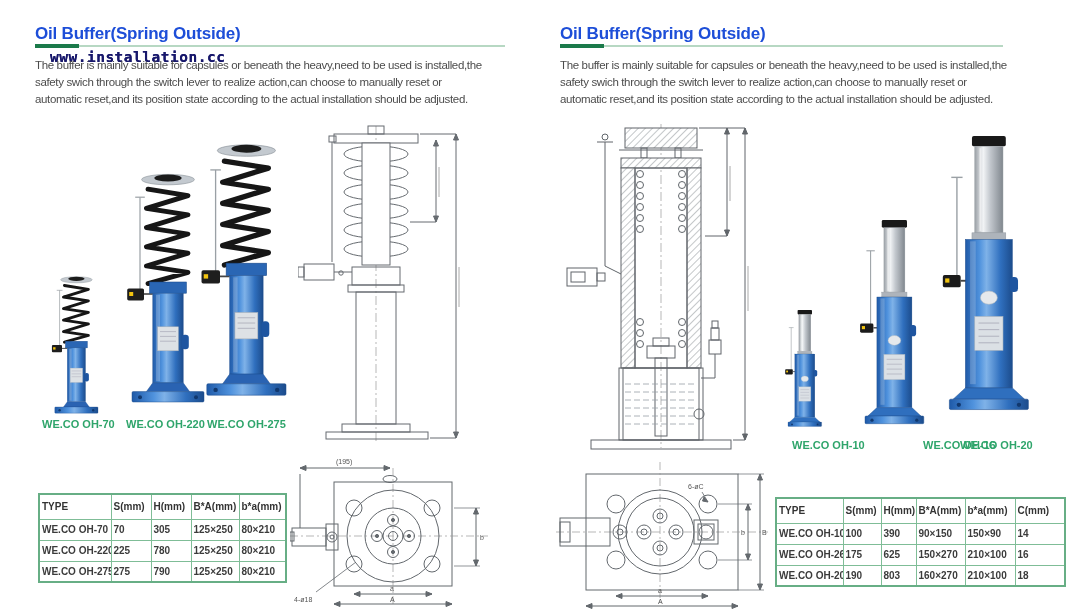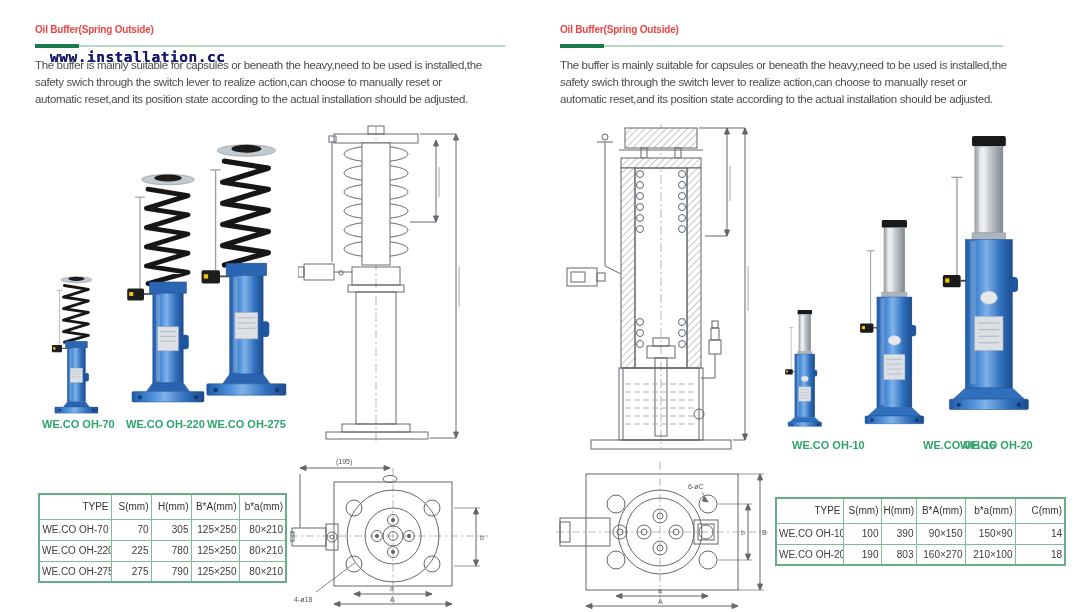--- a/index.html
+++ b/index.html
@@ -1,31 +1,31 @@
 <!DOCTYPE html>
 <html><head>
 <meta charset="utf-8">
 <style>
   * { margin:0; padding:0; box-sizing:border-box; }
   html,body { width:1082px; height:612px; background:#ffffff; overflow:hidden;
               font-family:"Liberation Sans", sans-serif; }
   .abs { position:absolute; }
 
-  .panel-title { font-size:10px; font-weight:bold; color:#ef4444; letter-spacing:-0.2px; white-space:nowrap; }
+  .panel-title { font-size:17px; font-weight:bold; color:#1d4ed8; letter-spacing:-0.2px; white-space:nowrap; }
   .rule-light { height:2px; background:#b7d8c3; }
   .rule-dark  { height:4px; background:#1b7a4a; }
   .watermark  { font-family:"DejaVu Sans Mono", monospace; font-weight:bold; font-size:14.5px;
                 color:#17176b; letter-spacing:0.5px; text-shadow:0 0 0.6px #17176b; white-space:nowrap; }
   .desc-line  { font-size:11.5px; color:#4c4c4c; letter-spacing:-0.35px; line-height:17px; white-space:nowrap; }
   .prod-label { font-size:11px; font-weight:600; color:#2fa express;  }
   .prod-label { color:#2fa56b; white-space:nowrap; }
 
   table.spec { border-collapse:collapse; border:2px solid #67ae85; background:#fff; table-layout:fixed; }
-  table.spec td { border:1px solid #7fbd97; font-size:10px; color:#3b3b3b; text-align:right;
-                  height:21px; padding:0 2px; overflow:hidden; white-space:nowrap; }
+  table.spec td { border:1px solid #7fbd97; font-size:10px; color:#3b3b3b; text-align:left;
+                  height:21px; padding:0 2px; overflow:hidden; white-space:nowrap;font-weight:bold; }
   table.spec tr.hd td { height:25px; font-size:10px; color:#333; }
 
   svg text { font-family:"Liberation Sans", sans-serif; }
   .dwg-label { font-size:7px; fill:#555; }
 </style>
 </head>
 <body>
 
 <svg width="0" height="0" style="position:absolute" aria-hidden="true">
   <defs>
@@ -402,20 +402,28 @@
   </tr>
   <tr>
     <td>WE.CO OH-10</td>
     <td>100</td>
     <td>390</td>
     <td>90×150</td>
     <td>150×90</td>
     <td>14</td>
   </tr>
   <tr>
+    <td>WE.CO OH-26</td>
+    <td>175</td>
+    <td>625</td>
+    <td>150×270</td>
+    <td>210×100</td>
+    <td>16</td>
+  </tr>
+  <tr>
     <td>WE.CO OH-20</td>
     <td>190</td>
     <td>803</td>
     <td>160×270</td>
     <td>210×100</td>
     <td>18</td>
   </tr>
 </tbody>
   </table>
 

